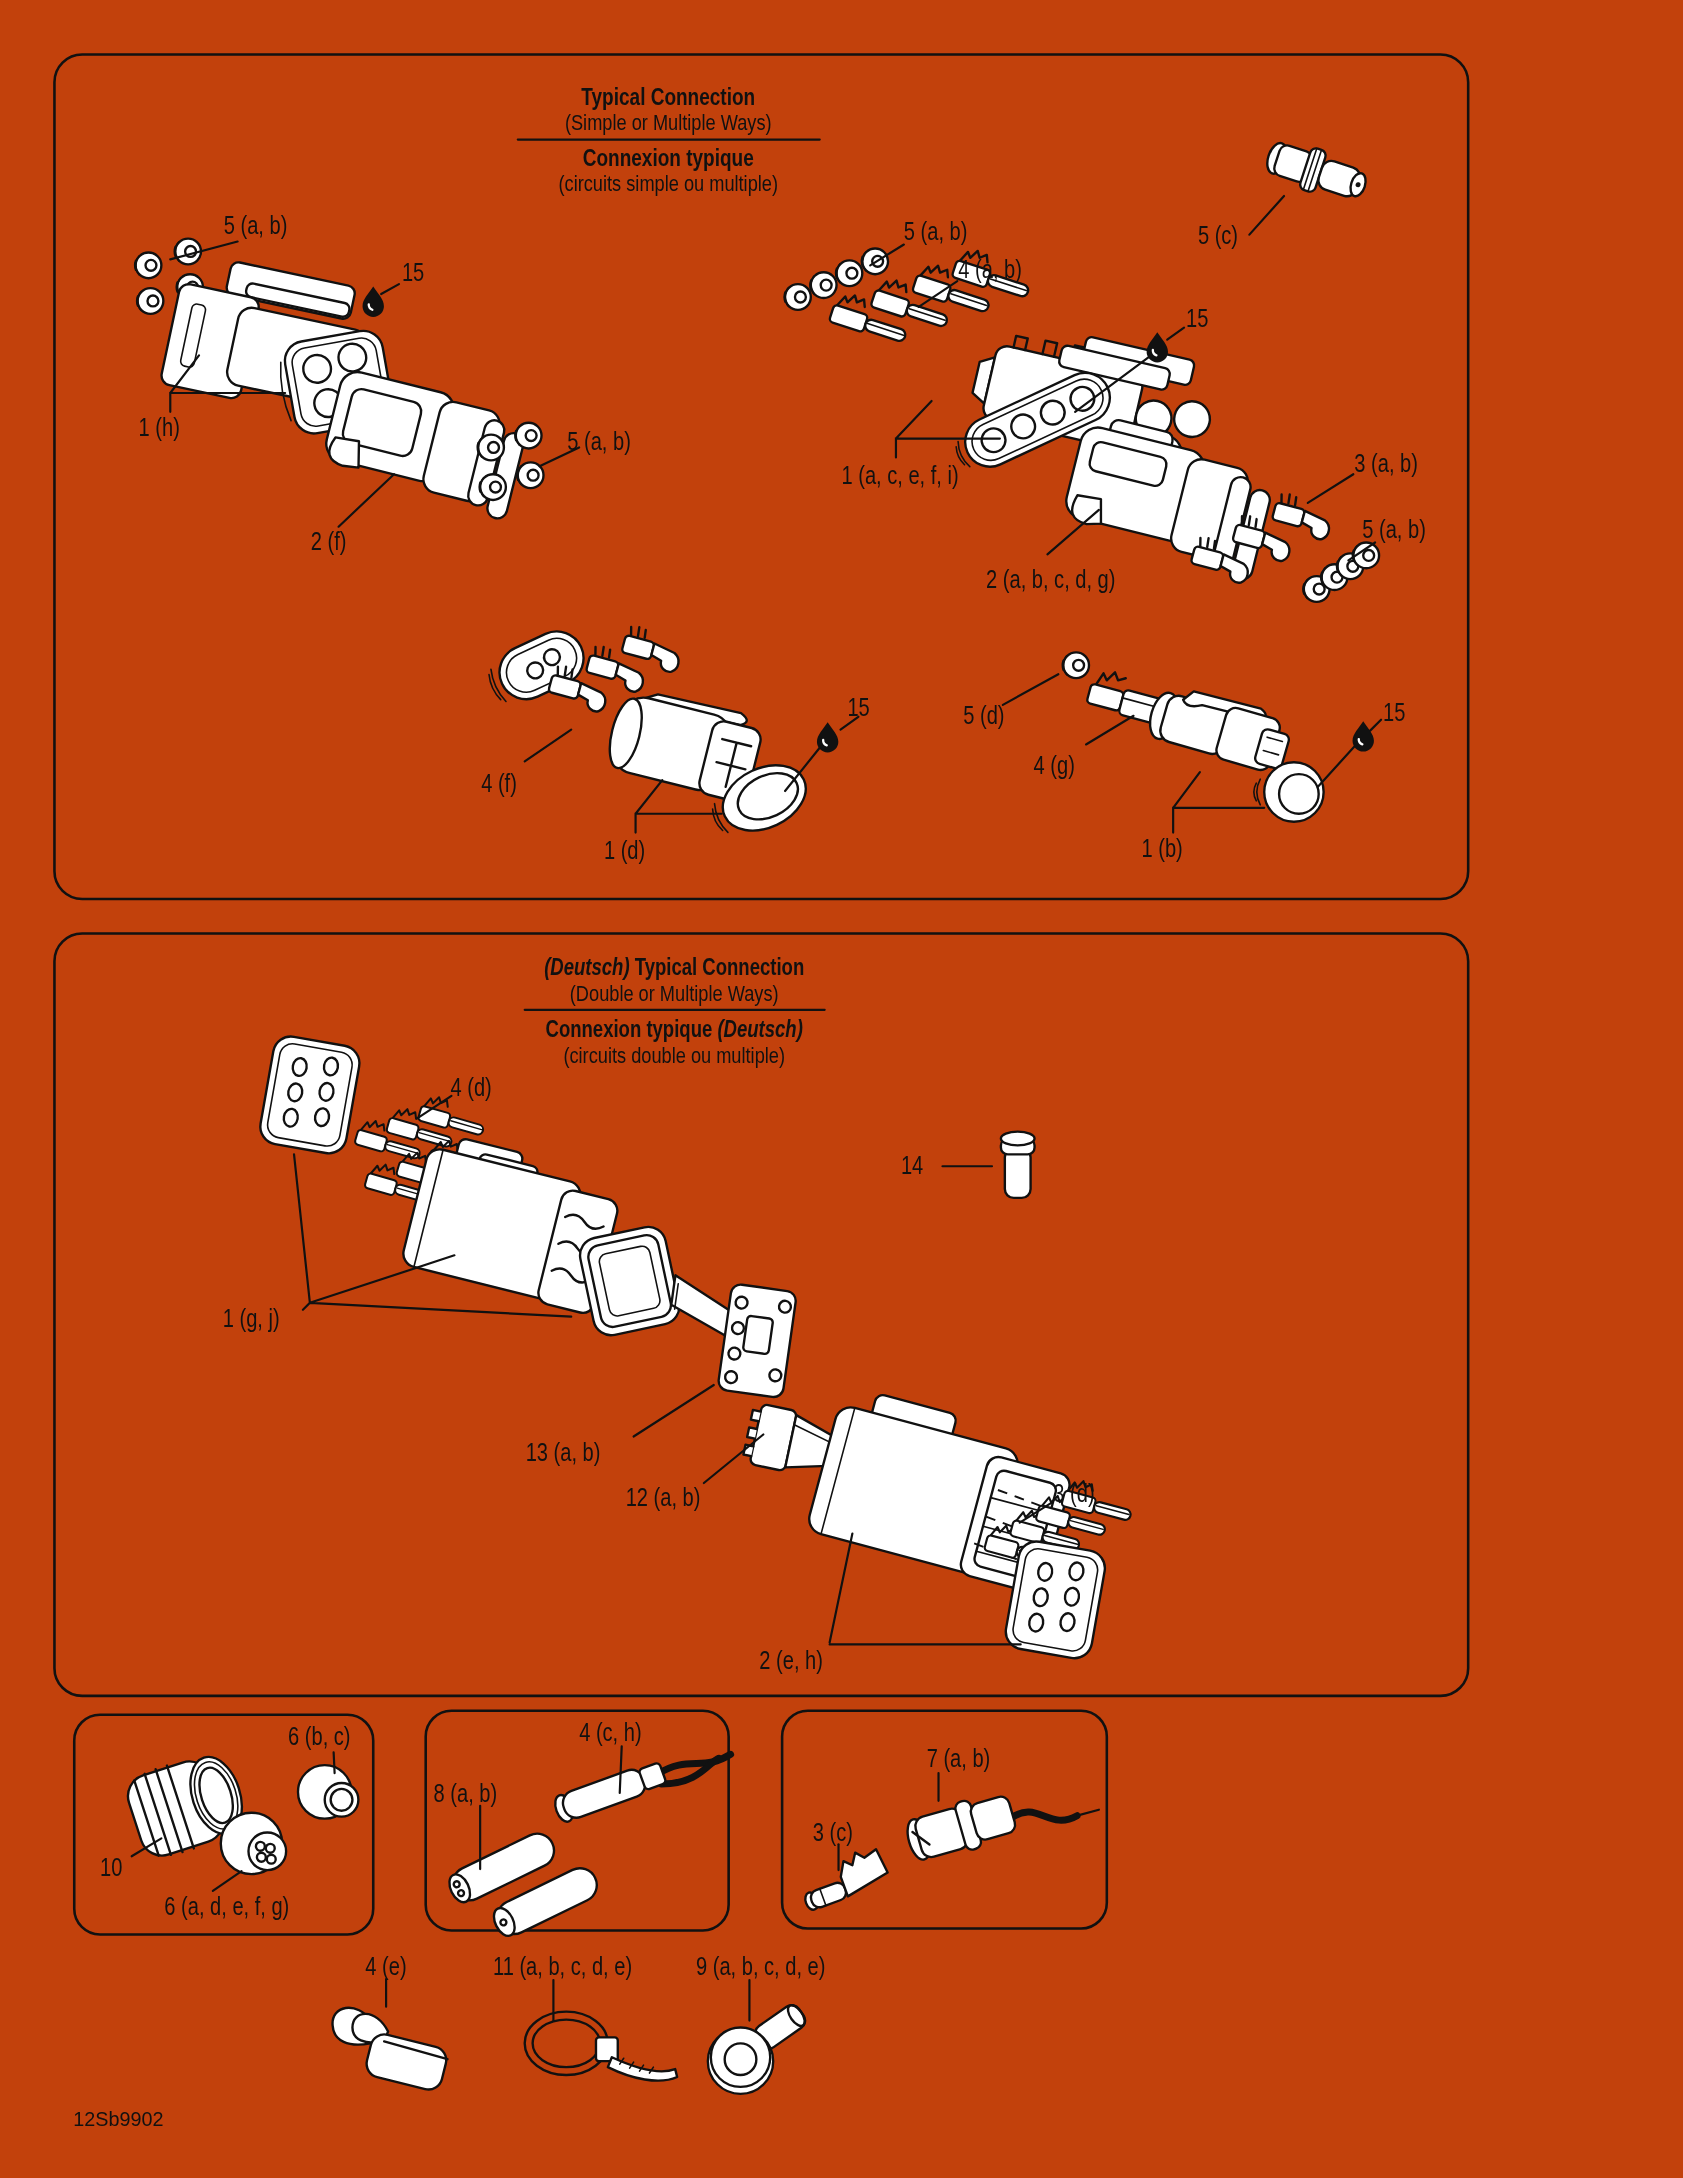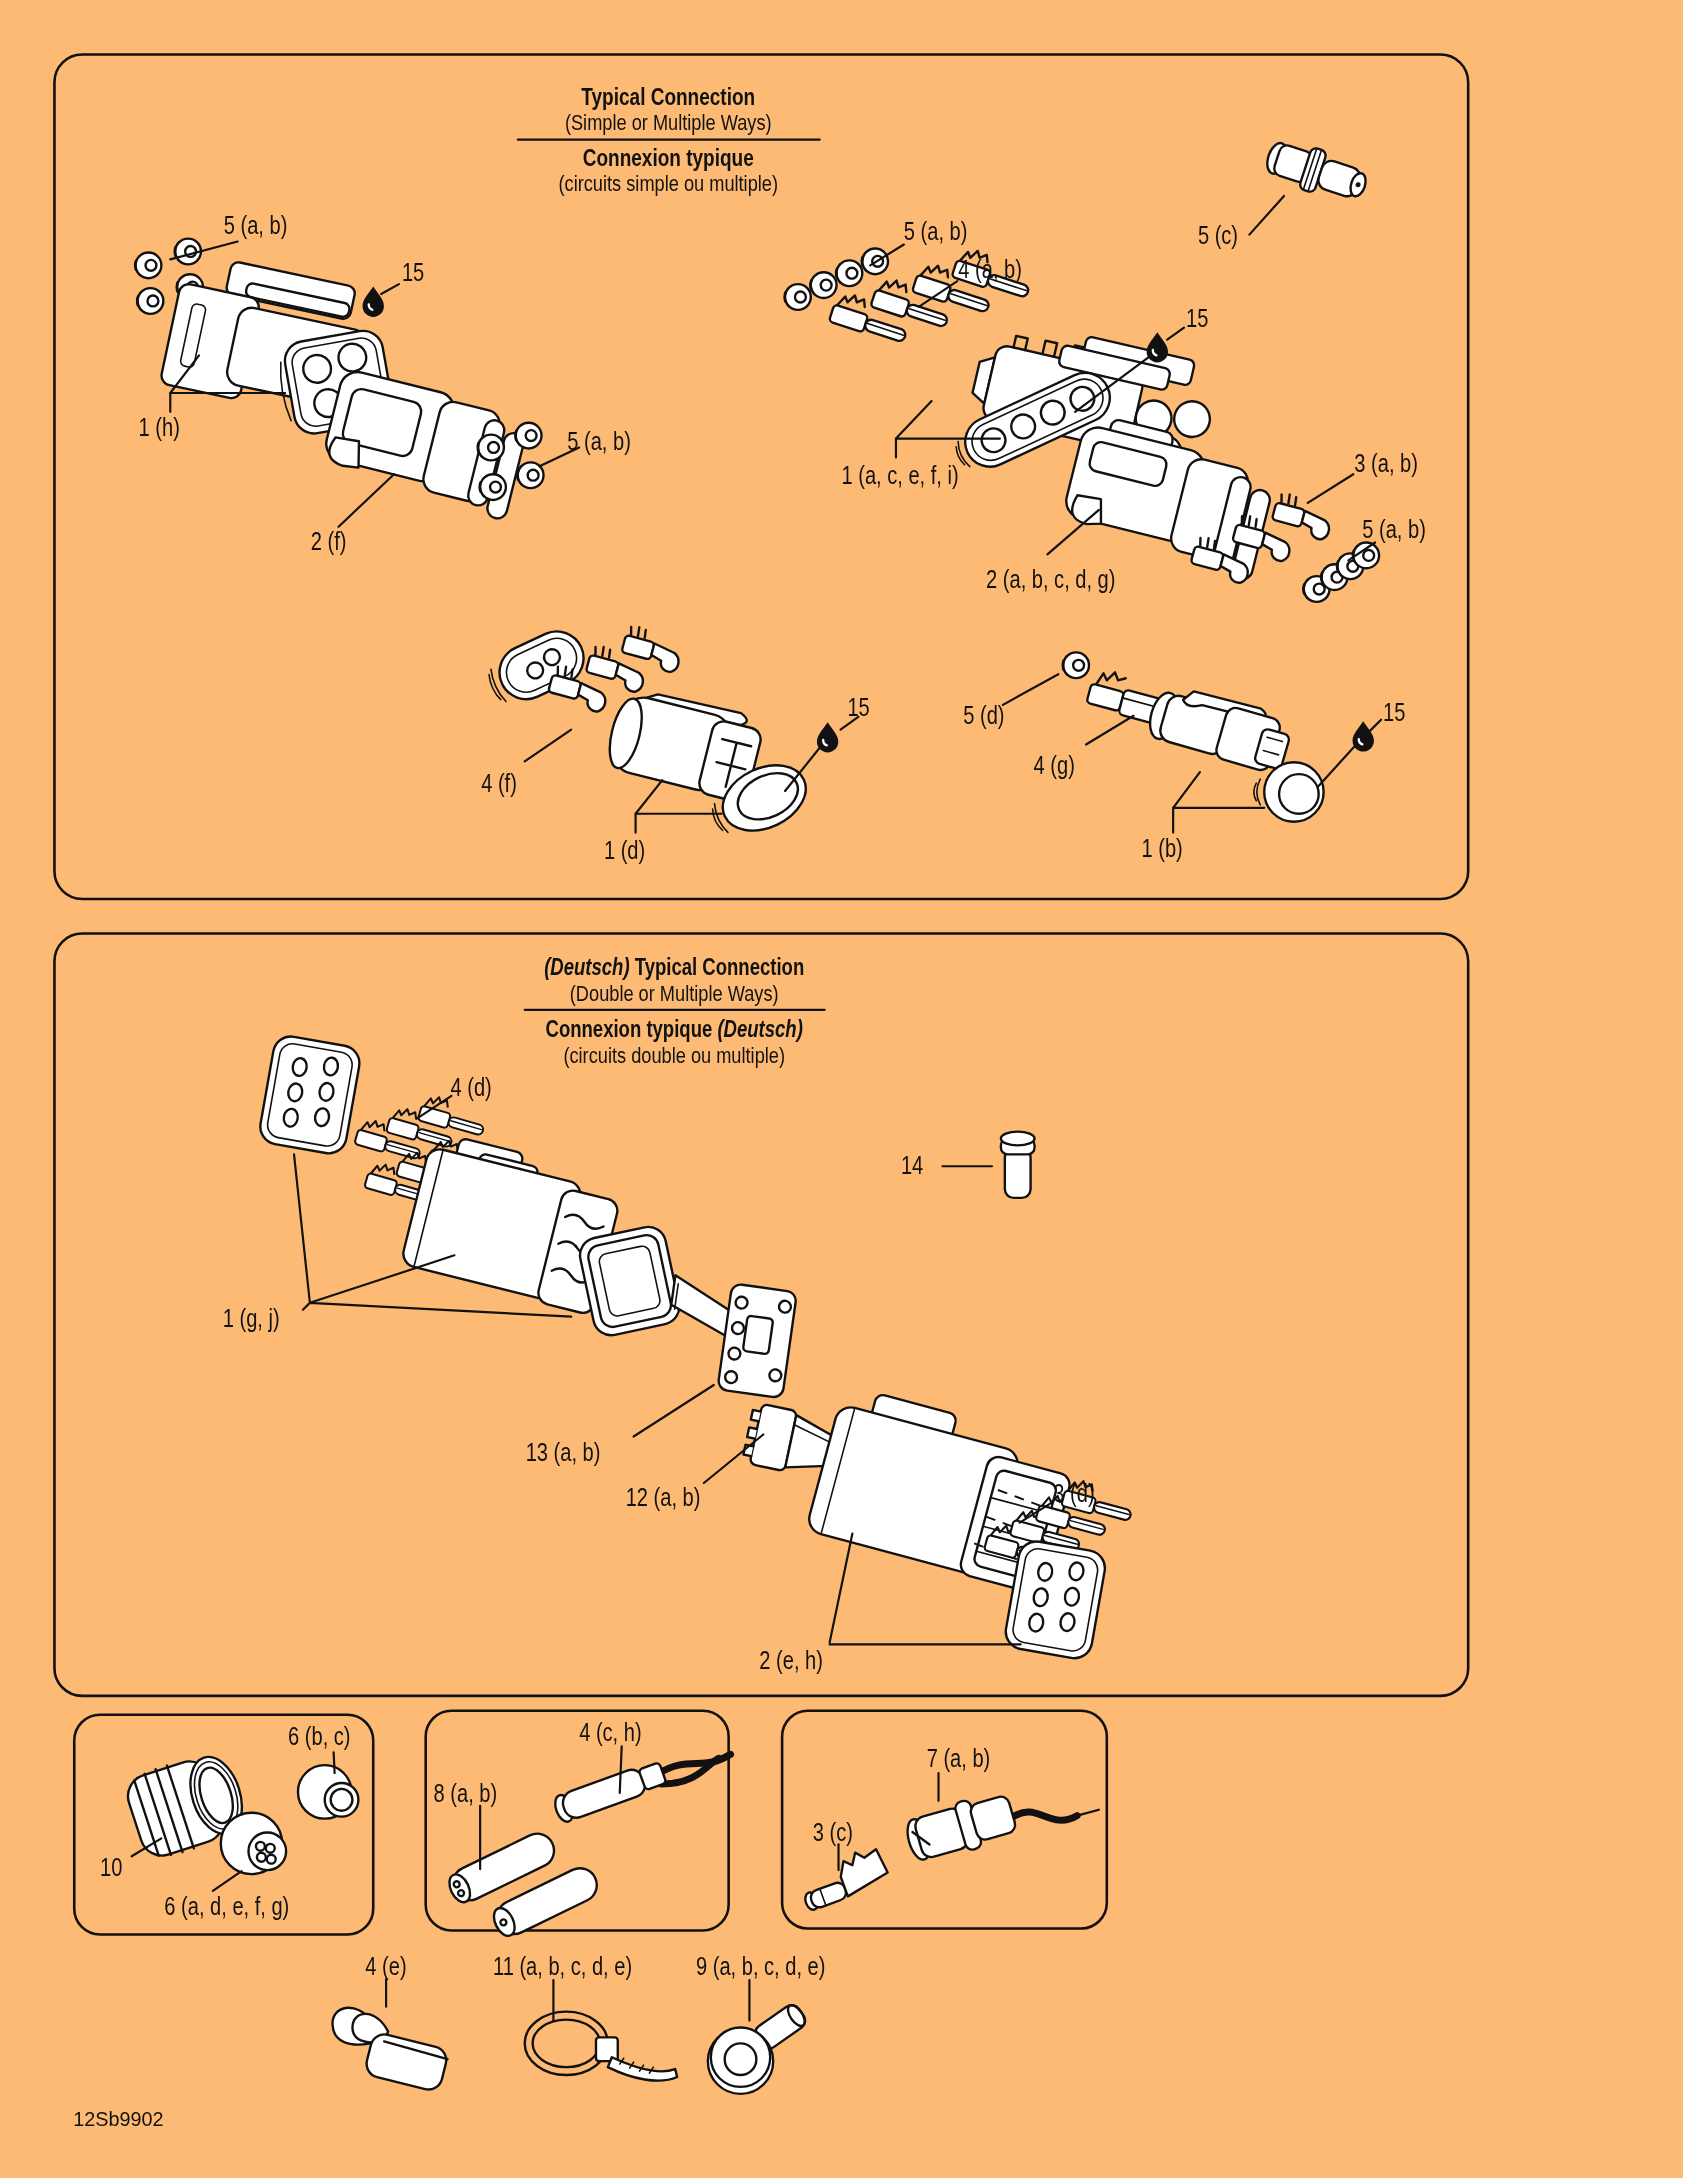--- a/index.html
+++ b/index.html
@@ -1,16 +1,16 @@
 <!DOCTYPE html>
 <html><head>
 <meta charset="utf-8">
 <style>
   html,body{margin:0;padding:0;background:#fff;}
-  .page{position:relative;width:1683px;height:2178px;background:#fdba74;overflow:hidden;}
+  .page{position:relative;width:1683px;height:2178px;background:#c2410c;overflow:hidden;}
   svg{position:absolute;left:0;top:0;}
   svg text{font-family:"Liberation Sans", sans-serif;fill:#111;}
   .ln{fill:#fff;stroke:#111;stroke-width:2.4;stroke-linejoin:round;stroke-linecap:round;}
   .nf{fill:none;}
   .thin{stroke-width:1.6;}
   .box{fill:none;stroke:#111;stroke-width:2.6;}
   .ld{stroke:#111;stroke-width:2.2;fill:none;stroke-linecap:round;}
   .lbl{font-size:26px;letter-spacing:0px;}
   .ttl{font-size:24px;font-weight:bold;text-anchor:middle;}
   .sub{font-size:23px;text-anchor:middle;}

